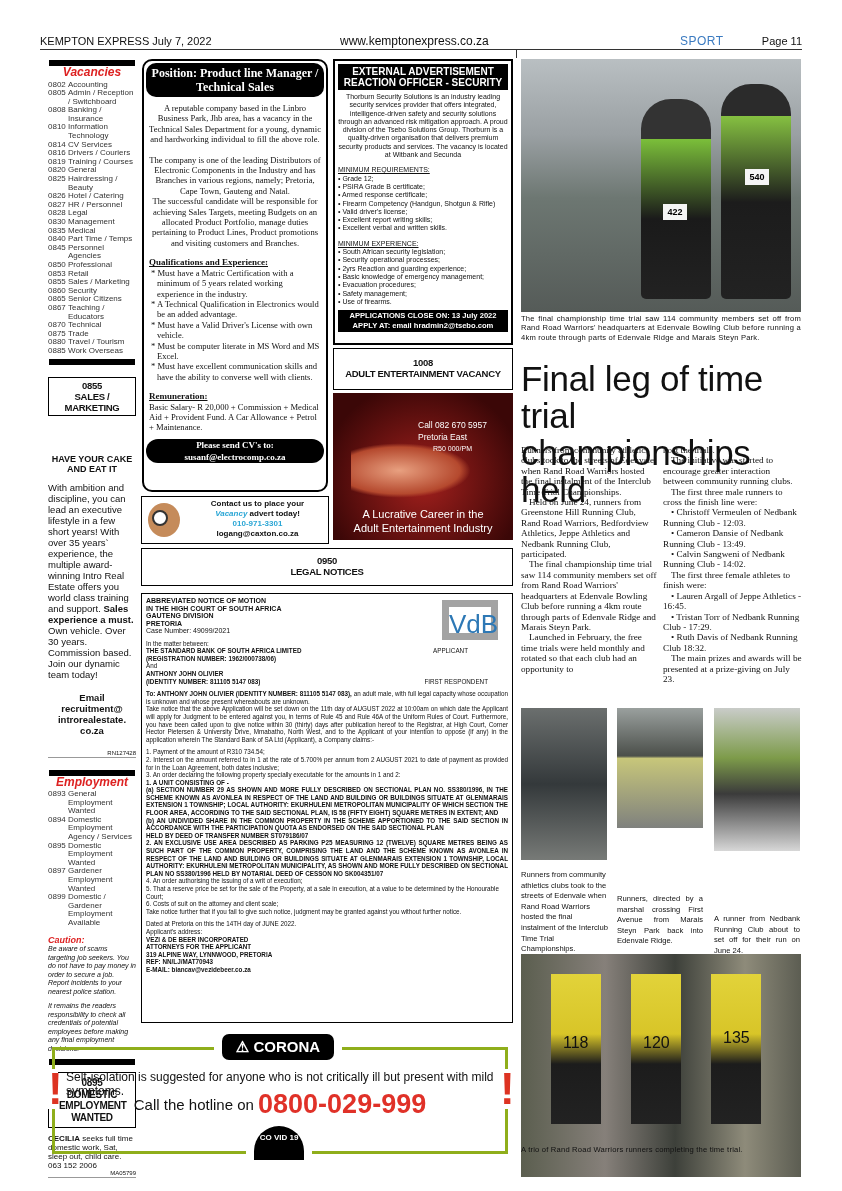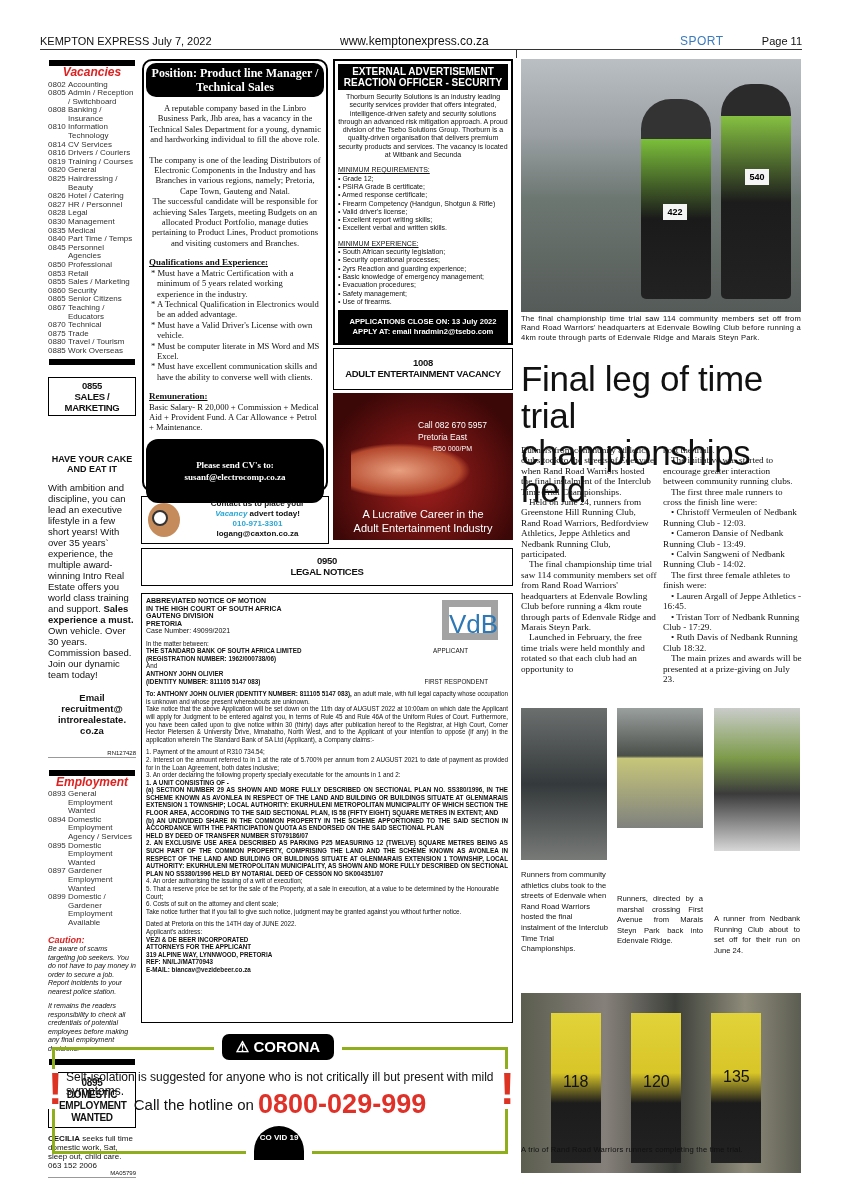--- a/index.html
+++ b/index.html
@@ -26,28 +26,28 @@
 .caution h5{color:#d22;font-style:italic;font-size:9px;margin-top:8px}
 .caution p{font-style:italic;font-size:7px;line-height:8.5px;margin-bottom:6px}
 .cecilia{font-size:8px;line-height:9px;margin-top:6px}
 
 .ad1{left:142px;top:59px;width:186px;height:433px;border:2px solid #000;border-radius:10px;font-family:"Liberation Serif",serif;font-size:8.6px;line-height:10.4px;padding:0 5px}
 .ad1 .ttl{background:#000;color:#fff;border-radius:10px;text-align:center;font-weight:bold;font-size:12px;line-height:14px;padding:3px 0;margin:2px -3px 6px}
 .ad1 .c{text-align:center}
 .ad1 h6{font-size:9px;text-decoration:underline;margin-top:9px}
 .ad1 ul{list-style:none;padding-left:0}
 .ad1 ul li{padding-left:8px;text-indent:-6px}
-.ad1 .send{background:#000;color:#fff;border-radius:12px;text-align:center;font-weight:bold;font-size:9px;line-height:12px;padding:20px 0;margin:6px -3px 0}
+.ad1 .send{background:#000;color:#fff;border-radius:12px;text-align:center;font-weight:bold;font-size:9px;line-height:12px;padding:0 0;margin:6px -3px 0}
 
 .ad2{left:333px;top:59px;width:180px;height:286px;border:2px solid #000;font-size:7px;line-height:8.3px;padding:3px}
 .ad2 .ttl{background:#000;color:#fff;text-align:center;font-weight:bold;font-size:10px;line-height:11px;padding:2px 0}
 .ad2 .c{text-align:center;margin-top:3px}
 .ad2 .u{text-decoration:underline;margin-top:7px}
 .ad2 ul{list-style:none}
-.ad2 .close{background:#000;color:#fff;text-align:center;font-weight:bold;font-size:7.6px;line-height:10px;margin-top:4px;padding:7px 0}
+.ad2 .close{background:#000;color:#fff;text-align:center;font-weight:bold;font-size:7.6px;line-height:10px;margin-top:4px;padding:1px 0}
 .lbl1008{left:333px;top:348px;width:180px;height:42px;border:1.5px solid #000;padding-top:8px}
 
 .ad3{left:333px;top:393px;width:180px;height:147px;background:radial-gradient(ellipse at 50% 60%,#a3201d,#3b0707 80%);color:#fff;font-size:9px;overflow:hidden}
 .ad3 .t1{position:absolute;left:6px;top:5px;font-size:12px;line-height:15px}
 .ad3 .ph{position:absolute;left:85px;top:26px;font-size:8.5px;line-height:12px}
 .ad3 .figure{position:absolute;left:18px;top:50px;width:120px;height:55px;background:radial-gradient(ellipse at 40% 50%,#e8a080,#b5492e 60%,transparent 70%)}
 .ad3 .bot{position:absolute;left:0;width:180px;text-align:center;bottom:5px;font-size:11px;line-height:14px}
 
 .ad4{left:141px;top:496px;width:188px;height:48px;border:1.5px solid #000;font-size:8px;line-height:10px;text-align:center;font-weight:bold;padding-left:45px;padding-top:2px}
 .ad4 .mascot{position:absolute;left:6px;top:6px;width:32px;height:34px;border-radius:50%;background:#c58b5a}
@@ -83,21 +83,21 @@
 .body p{text-indent:8px}
 .body p.first{text-indent:0}
 .bc1{left:521px;top:445px;width:136px}
 .bc2{left:663px;top:445px;width:140px}
 .p2{left:521px;top:708px;width:86px;height:152px;background:linear-gradient(180deg,#6b6f6e,#34393b 50%,#777a77)}
 .p3{left:617px;top:708px;width:86px;height:120px;background:linear-gradient(180deg,#9aa09e,#4b4f4a 40%,#c7c67a 42%,#7f817e)}
 .p4{left:714px;top:708px;width:86px;height:143px;background:linear-gradient(180deg,#c9ccc9,#7d9b4a 35%,#3b3b3b 60%,#d7d7d7)}
 .cap2{left:521px;top:870px;width:88px;font-size:7.6px;line-height:10.6px}
 .cap3{left:617px;top:894px;width:86px;font-size:7.6px;line-height:10.6px;text-align:justify}
 .cap4{left:714px;top:914px;width:86px;font-size:7.6px;line-height:10.6px;text-align:justify}
-.p5{left:521px;top:993px;width:280px;height:180px;background:linear-gradient(90deg,#5b5e4f,#86807a 30%,#3d403a 55%,#8e8b7a 80%,#5c5d52)}
+.p5{left:521px;top:954px;width:280px;height:223px;background:linear-gradient(90deg,#5b5e4f,#86807a 30%,#3d403a 55%,#8e8b7a 80%,#5c5d52)}
 .p5 .r{position:absolute;width:50px;height:150px;top:20px;background:linear-gradient(180deg,#e2d33a,#d8c528 40%,#1c1c1c 60%,#222)}
 .cap5{left:521px;top:1145px;width:280px}
 </style>
 </head>
 <body>
 
 <div class="abs hdr">
   <span class="left">KEMPTON EXPRESS July 7, 2022</span>
   <span class="url">www.kemptonexpress.co.za</span>
   <span class="sec">SPORT</span>

